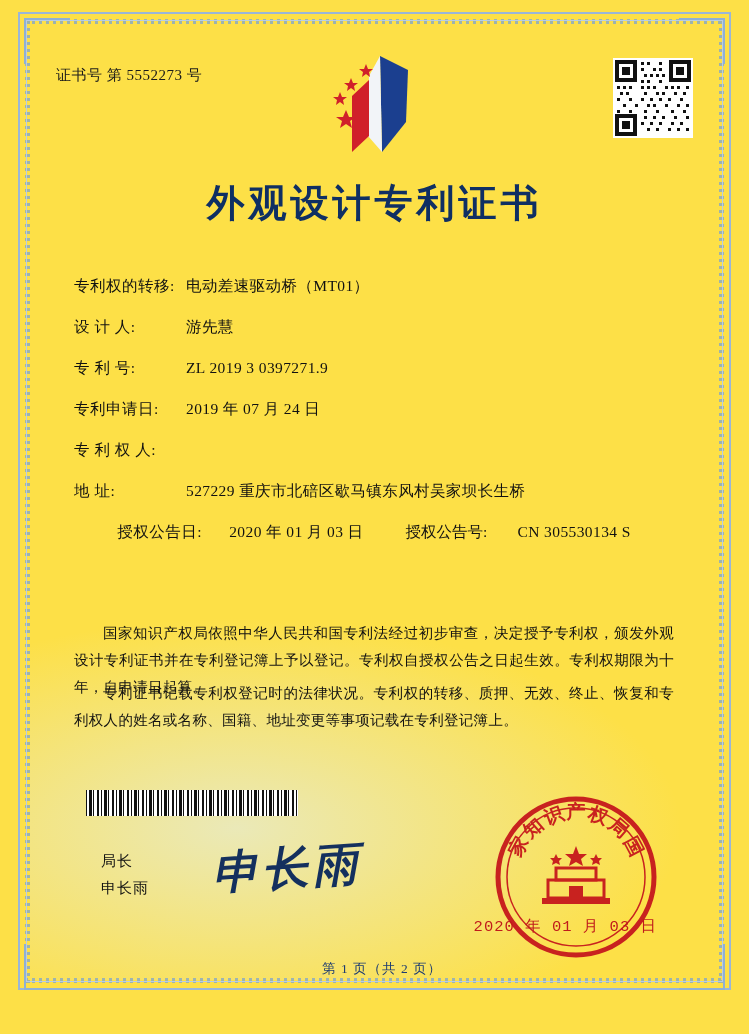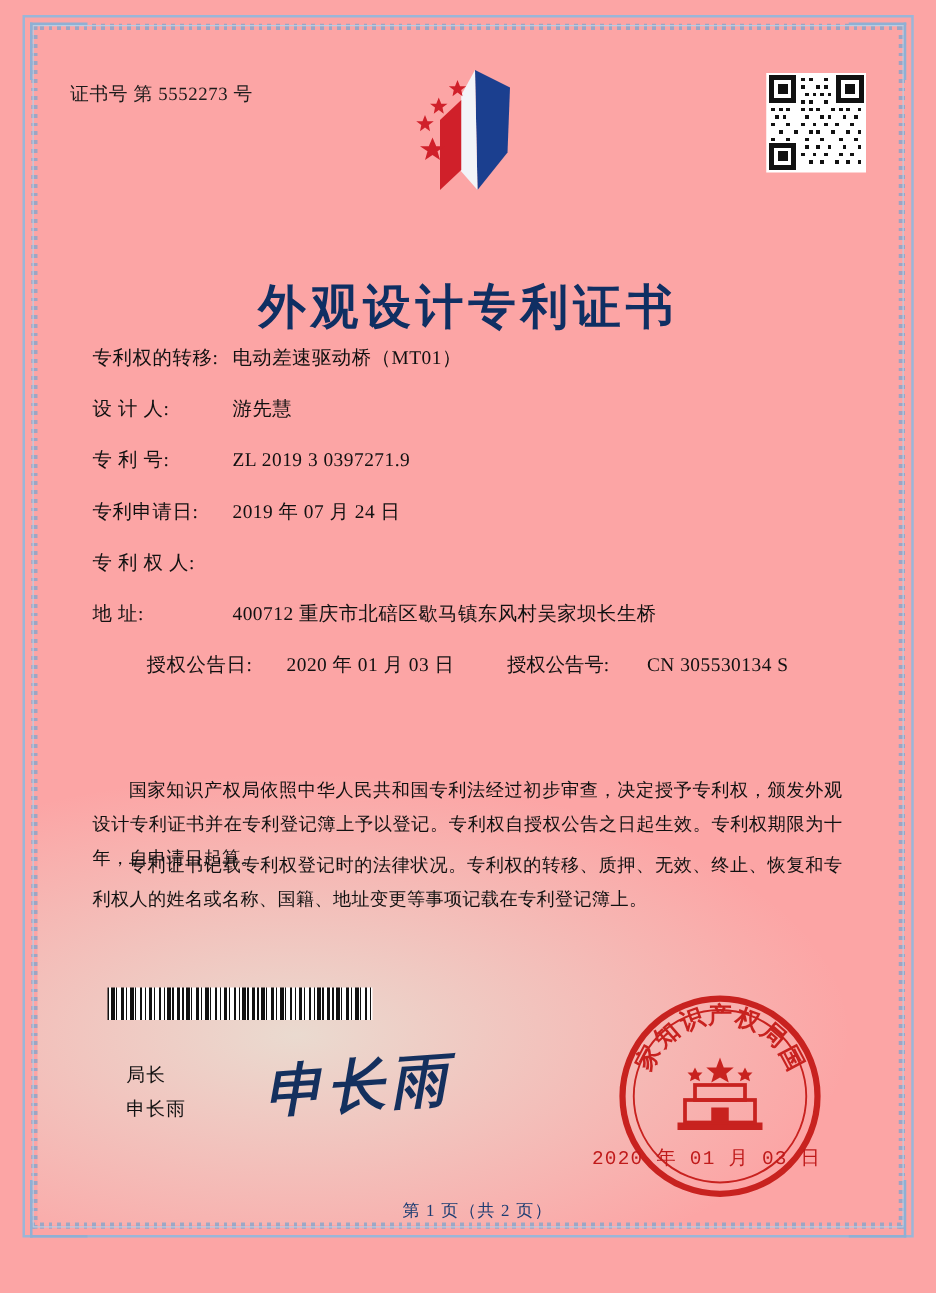--- a/index.html
+++ b/index.html
@@ -7,21 +7,21 @@
     padding: 0;
     background: #ffffff;
   }
   body {
     font-family: "Liberation Sans", sans-serif;
   }
   .page {
     position: relative;
     width: 749px;
     height: 1034px;
-    background: #fca5a5;
+    background: #fde047;
     overflow: hidden;
   }
   
   .border-outer {
     position: absolute;
     left: 18px; top: 12px;
     width: 713px; height: 978px;
     border: 2px solid #9ab6d8;
     box-sizing: border-box;
   }
@@ -86,21 +86,20 @@
   }
   .title {
     position: absolute;
     left: 0; right: 0; top: 178px;
     text-align: center;
     font-family: "Liberation Serif", serif;
     font-weight: bold;
     font-size: 38px;
     letter-spacing: 4px;
     color: #0f2f63;
-    margin-top: 42px;
   }
 
   
   .fields {
     position: absolute;
     left: 74px; top: 276px;
     width: 600px;
   }
   .field {
     display: flex;
@@ -339,21 +338,21 @@
     </div>
     <div class="field">
       <span class="lbl">专利申请日:</span>
       <span class="val">2019 年 07 月 24 日</span>
     </div>
     <div class="field">
       <span class="lbl">专 利 权 人:</span>
     </div>
     <div class="field">
       <span class="lbl">地        址:</span>
-      <span class="val">400712 重庆市北碚区歇马镇东风村吴家坝长生桥</span>
+      <span class="val">527229 重庆市北碚区歇马镇东风村吴家坝长生桥</span>
     </div>
     <div class="field row2">
       <span class="lbl">授权公告日:</span>
       <span class="val">2020 年 01 月 03 日</span>
       <span class="lbl2">授权公告号:</span>
       <span class="val">CN 305530134 S</span>
     </div>
   </div>
 
   <div class="para" id="para1">国家知识产权局依照中华人民共和国专利法经过初步审查，决定授予专利权，颁发外观设计专利证书并在专利登记簿上予以登记。专利权自授权公告之日起生效。专利权期限为十年，自申请日起算。</div>

